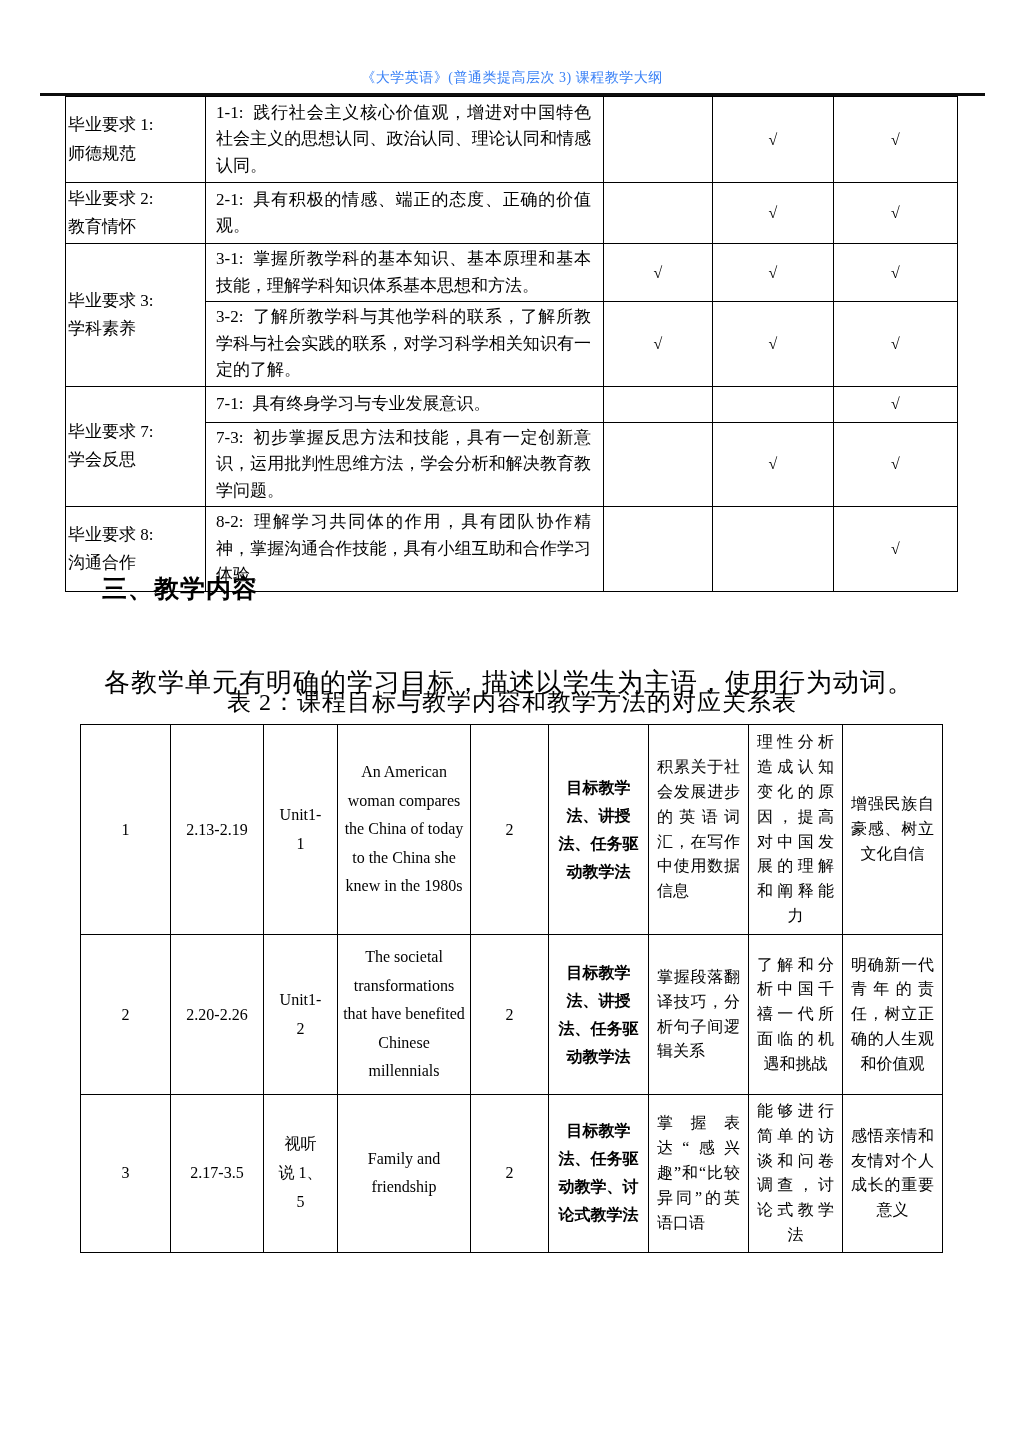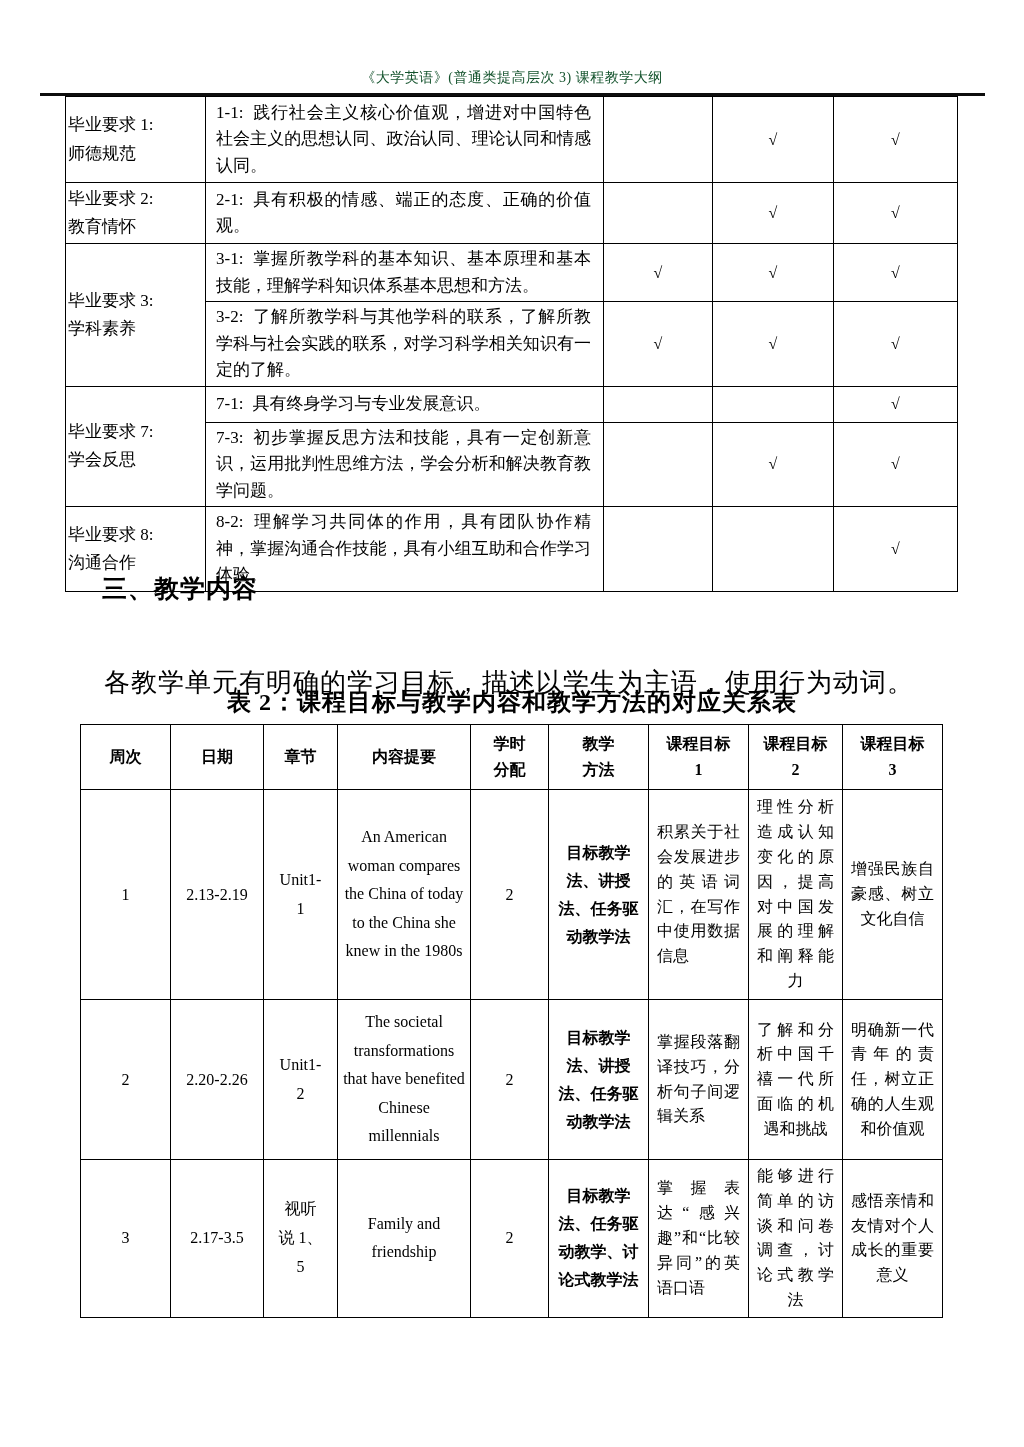--- a/index.html
+++ b/index.html
@@ -6,21 +6,21 @@
   .page {
     position:relative;
     width:1024px; height:1447px;
     background:#ffffff;
     font-family:"Liberation Serif","DejaVu Serif",serif;
     color:#000;
     overflow:hidden;
   }
   .doc-header {
     position:absolute; top:69px; left:0; width:1024px;
-    text-align:center; font-size:14px; color:#14532d; letter-spacing:0.5px;
+    text-align:center; font-size:14px; color:#3b82f6; letter-spacing:0.5px;
   }
   .header-rule {
     position:absolute; top:93px; left:40px; width:945px;
     border-top:3px solid #0d0d0d;
   }
   table { border-collapse:collapse; table-layout:fixed; }
   td { border:1.5px solid #000; vertical-align:middle; overflow:hidden; }
 
   
   .t1 { position:absolute; left:65px; top:96px; width:892px; }
@@ -38,21 +38,21 @@
   .sec-heading {
     position:absolute; left:102px; top:572px;
     font-size:25px; font-weight:bold; letter-spacing:1px;
   }
   .sec-para {
     position:absolute; left:104px; top:629px;
     font-size:26px; letter-spacing:1px;margin-top:36px;
   }
   .t2-title {
     position:absolute; top:686px; left:0; width:1024px; text-align:center;
-    font-size:24px; font-weight:bold; letter-spacing:1px;
+    font-size:24px; font-weight:normal; letter-spacing:1px;
   }
 
   
   .t2 { position:absolute; left:80px; top:724px; width:862px; }
   .t2 td { font-size:16px; text-align:center; padding:2px; }
   .t2 .th {
     font-weight:bold; white-space:pre-line; line-height:1.6;
   }
   .t2 .chapter { white-space:pre-line; line-height:1.8; }
   .t2 .content { line-height:1.78; padding:2px 3px; }
@@ -149,36 +149,20 @@
         <col style="width:93px">
         <col style="width:74px">
         <col style="width:133px">
         <col style="width:78px">
         <col style="width:100px">
         <col style="width:100px">
         <col style="width:94px">
         <col style="width:100px">
       </colgroup>
     <tbody>
-      <tr style="height:65px">
-        <td class="th">周次</td>
-        <td class="th">日期</td>
-        <td class="th">章节</td>
-        <td class="th">内容提要</td>
-        <td class="th">学时
-分配</td>
-        <td class="th">教学
-方法</td>
-        <td class="th">课程目标
-1</td>
-        <td class="th">课程目标
-2</td>
-        <td class="th">课程目标
-3</td>
-      </tr>
       <tr style="height:210px">
         <td>1</td>
         <td>2.13-2.19</td>
         <td class="chapter">Unit1-
 1</td>
         <td class="content">An American woman compares the China of today to the China she knew in the 1980s</td>
         <td>2</td>
         <td class="method">目标教学法、讲授法、任务驱动教学法</td>
         <td class="goal">积累关于社会发展进步的英语词汇，在写作中使用数据信息</td>
         <td class="goal center-last">理性分析造成认知变化的原因，提高对中国发展的理解和阐释能力</td>

